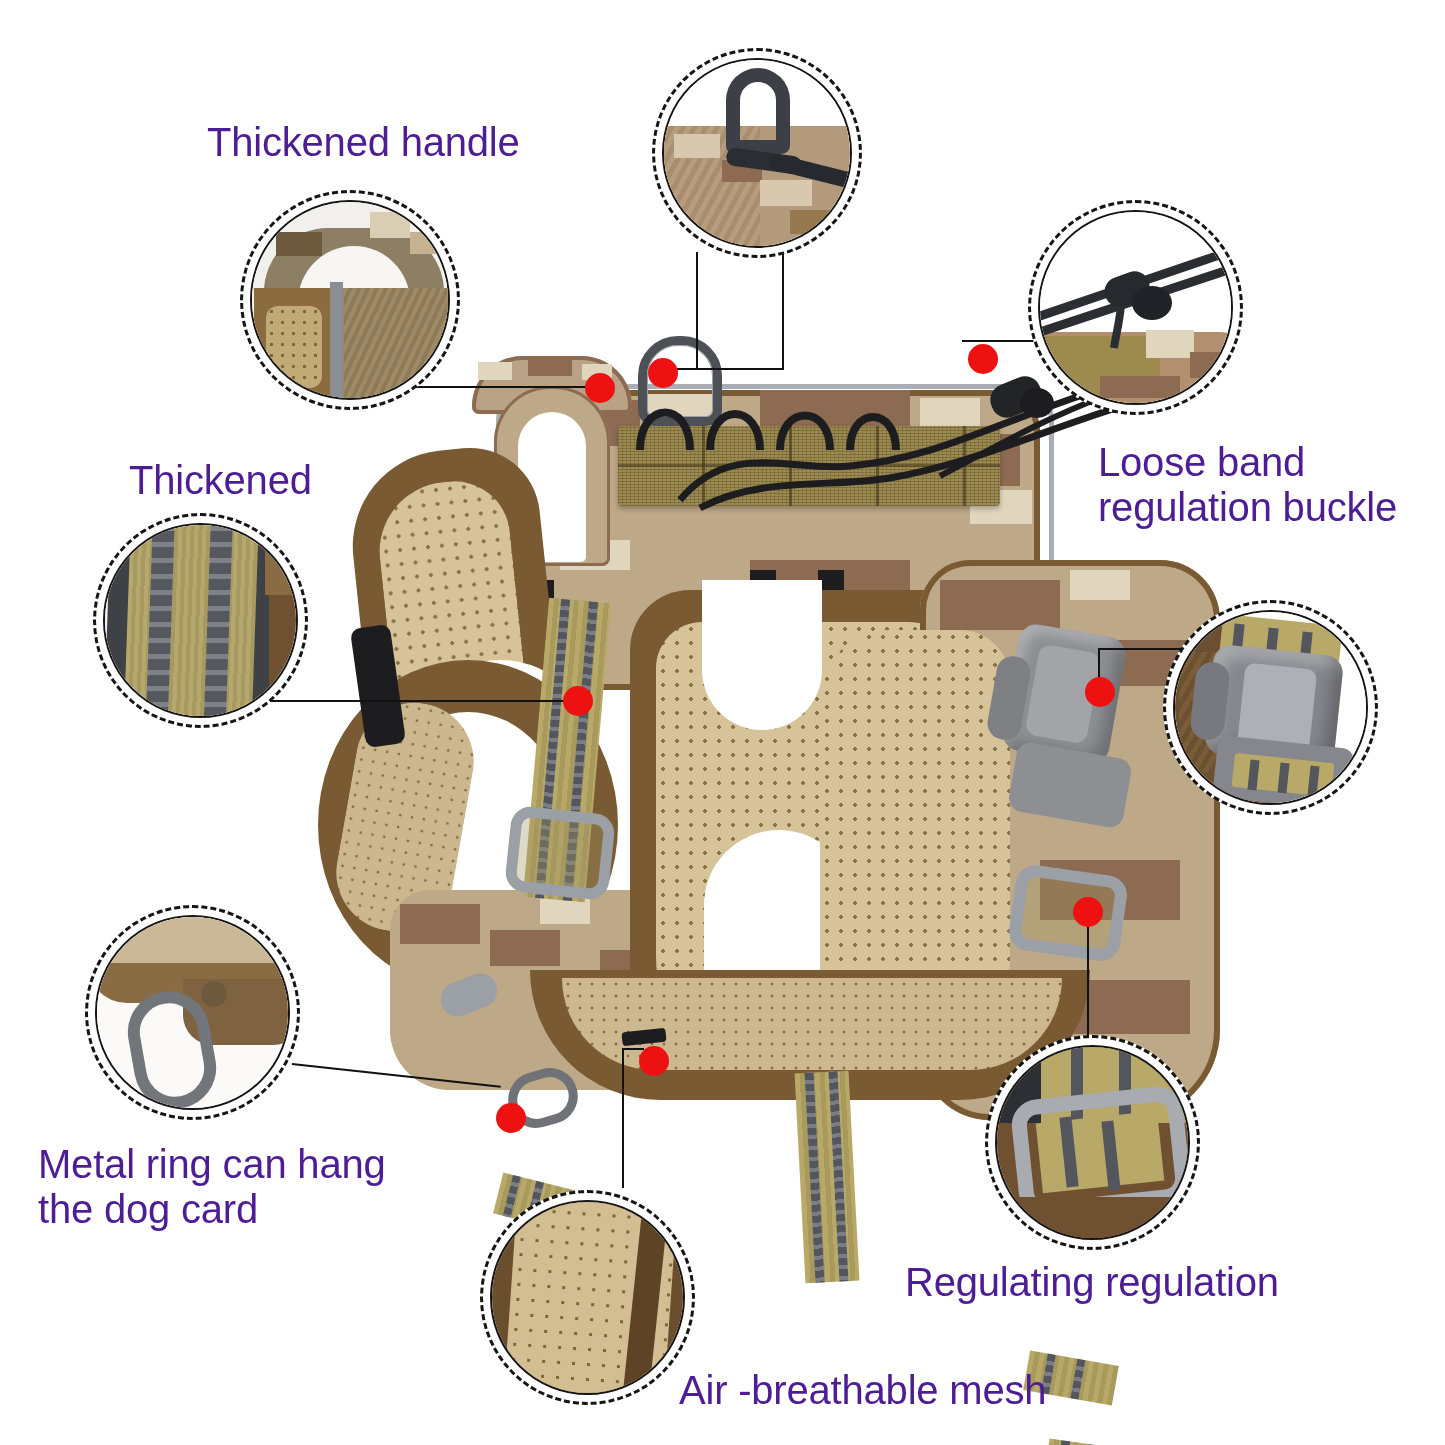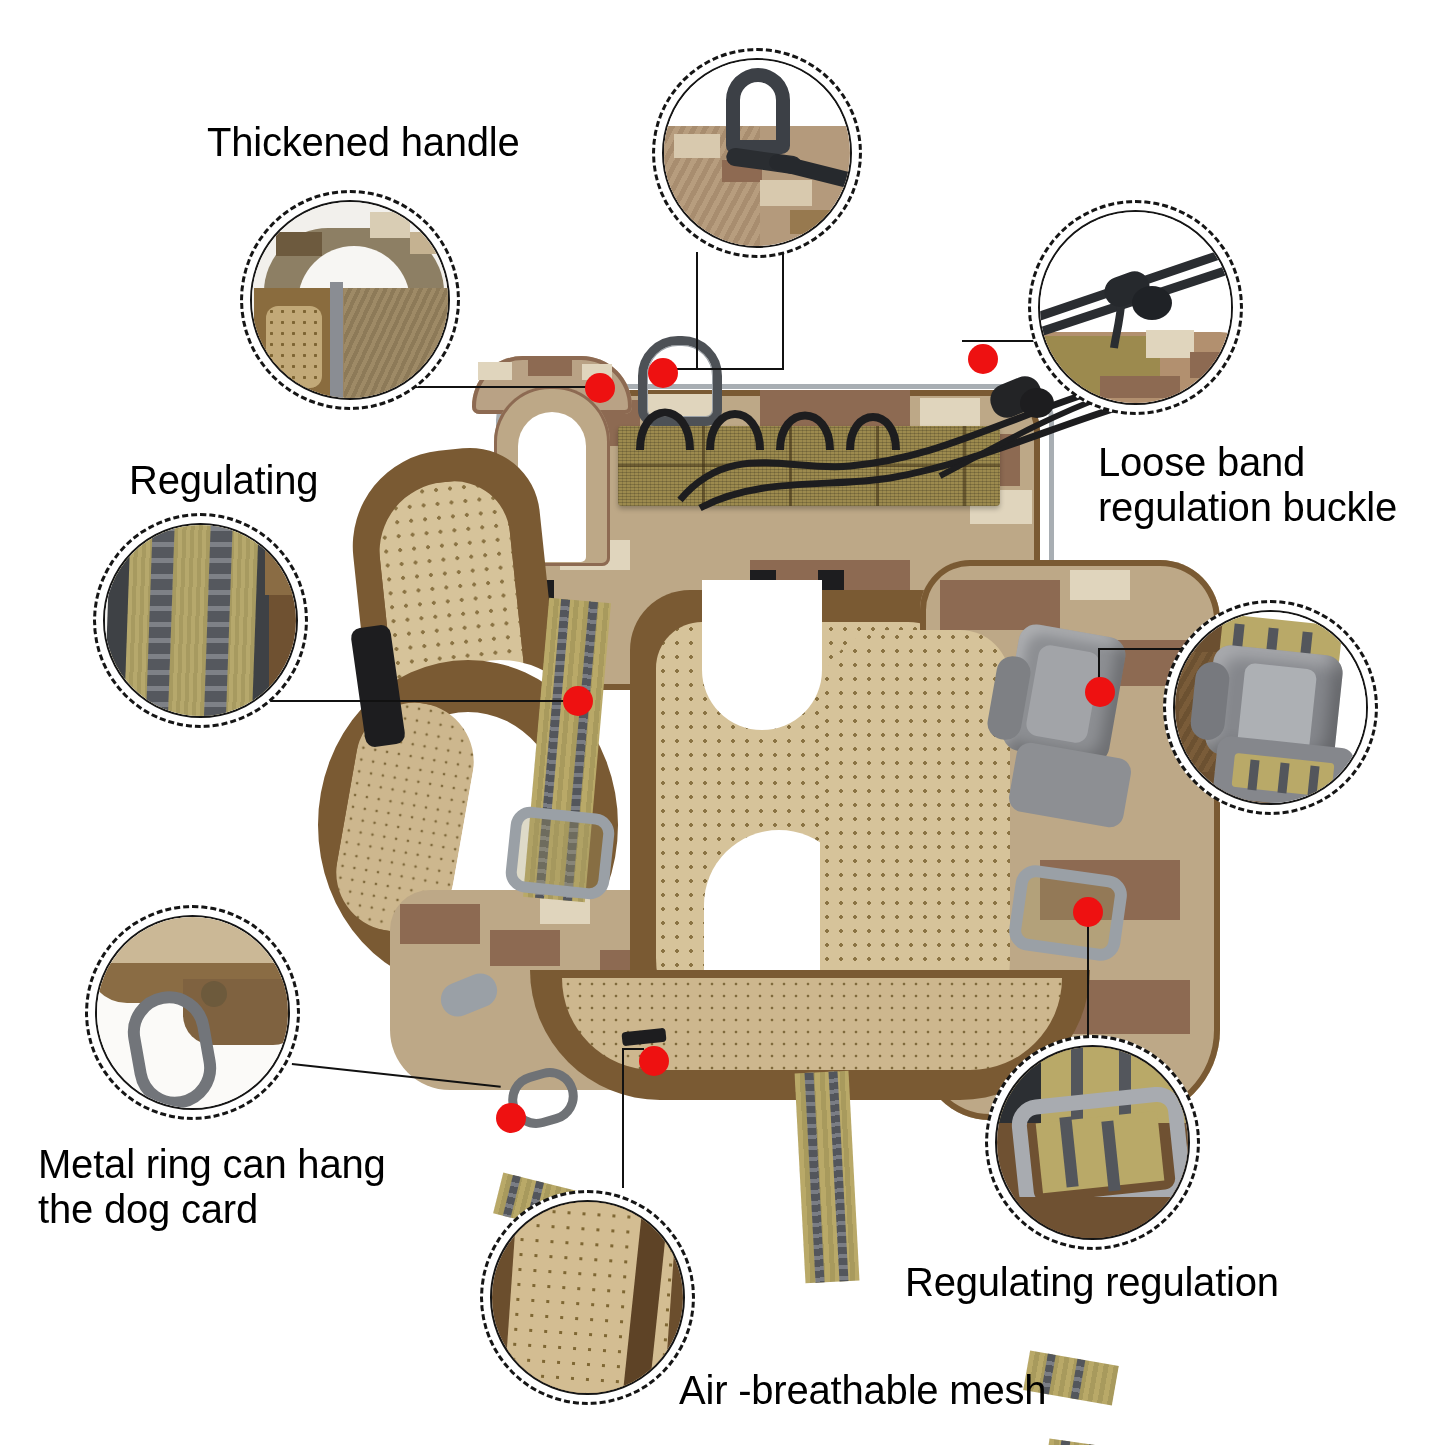--- a/index.html
+++ b/index.html
@@ -1,21 +1,21 @@
 <!DOCTYPE html>
 <html><head>
 <meta charset="utf-8">
 <style>
   html,body{margin:0;padding:0;background:#ffffff;}
   body{width:1445px;height:1445px;overflow:hidden;
        font-family:"Liberation Sans","DejaVu Sans",sans-serif;}
   #stage{position:relative;width:1445px;height:1445px;background:#ffffff;}
 
   
-  .label{position:absolute;color:#000000;font-size:40px;line-height:1.12;
+  .label{position:absolute;color:#4c1d95;font-size:40px;line-height:1.12;
          white-space:pre-line;letter-spacing:-0.2px;}
 
   
   .leader{position:absolute;background:#111111;}
   .lh{height:2px;}
   .lv{width:2px;}
 
   
   .bubble{position:absolute;border-radius:50%;
           border:3px dashed #151515;
@@ -469,15 +469,15 @@
 regulation buckle</div>
 
 
   <div class="label" style="left:905px;top:1260px;">Regulating regulation</div>
 
   <div class="label" style="left:679px;top:1368px;">Air -breathable mesh</div>
 
   <div class="label" style="left:38px;top:1142px;">Metal ring can hang
 the dog card</div>
 
-  <div class="label" style="left:129px;top:458px;">Regulating</div>
+  <div class="label" style="left:129px;top:458px;">Thickened</div>
 
 </div>
 
 </body></html>

